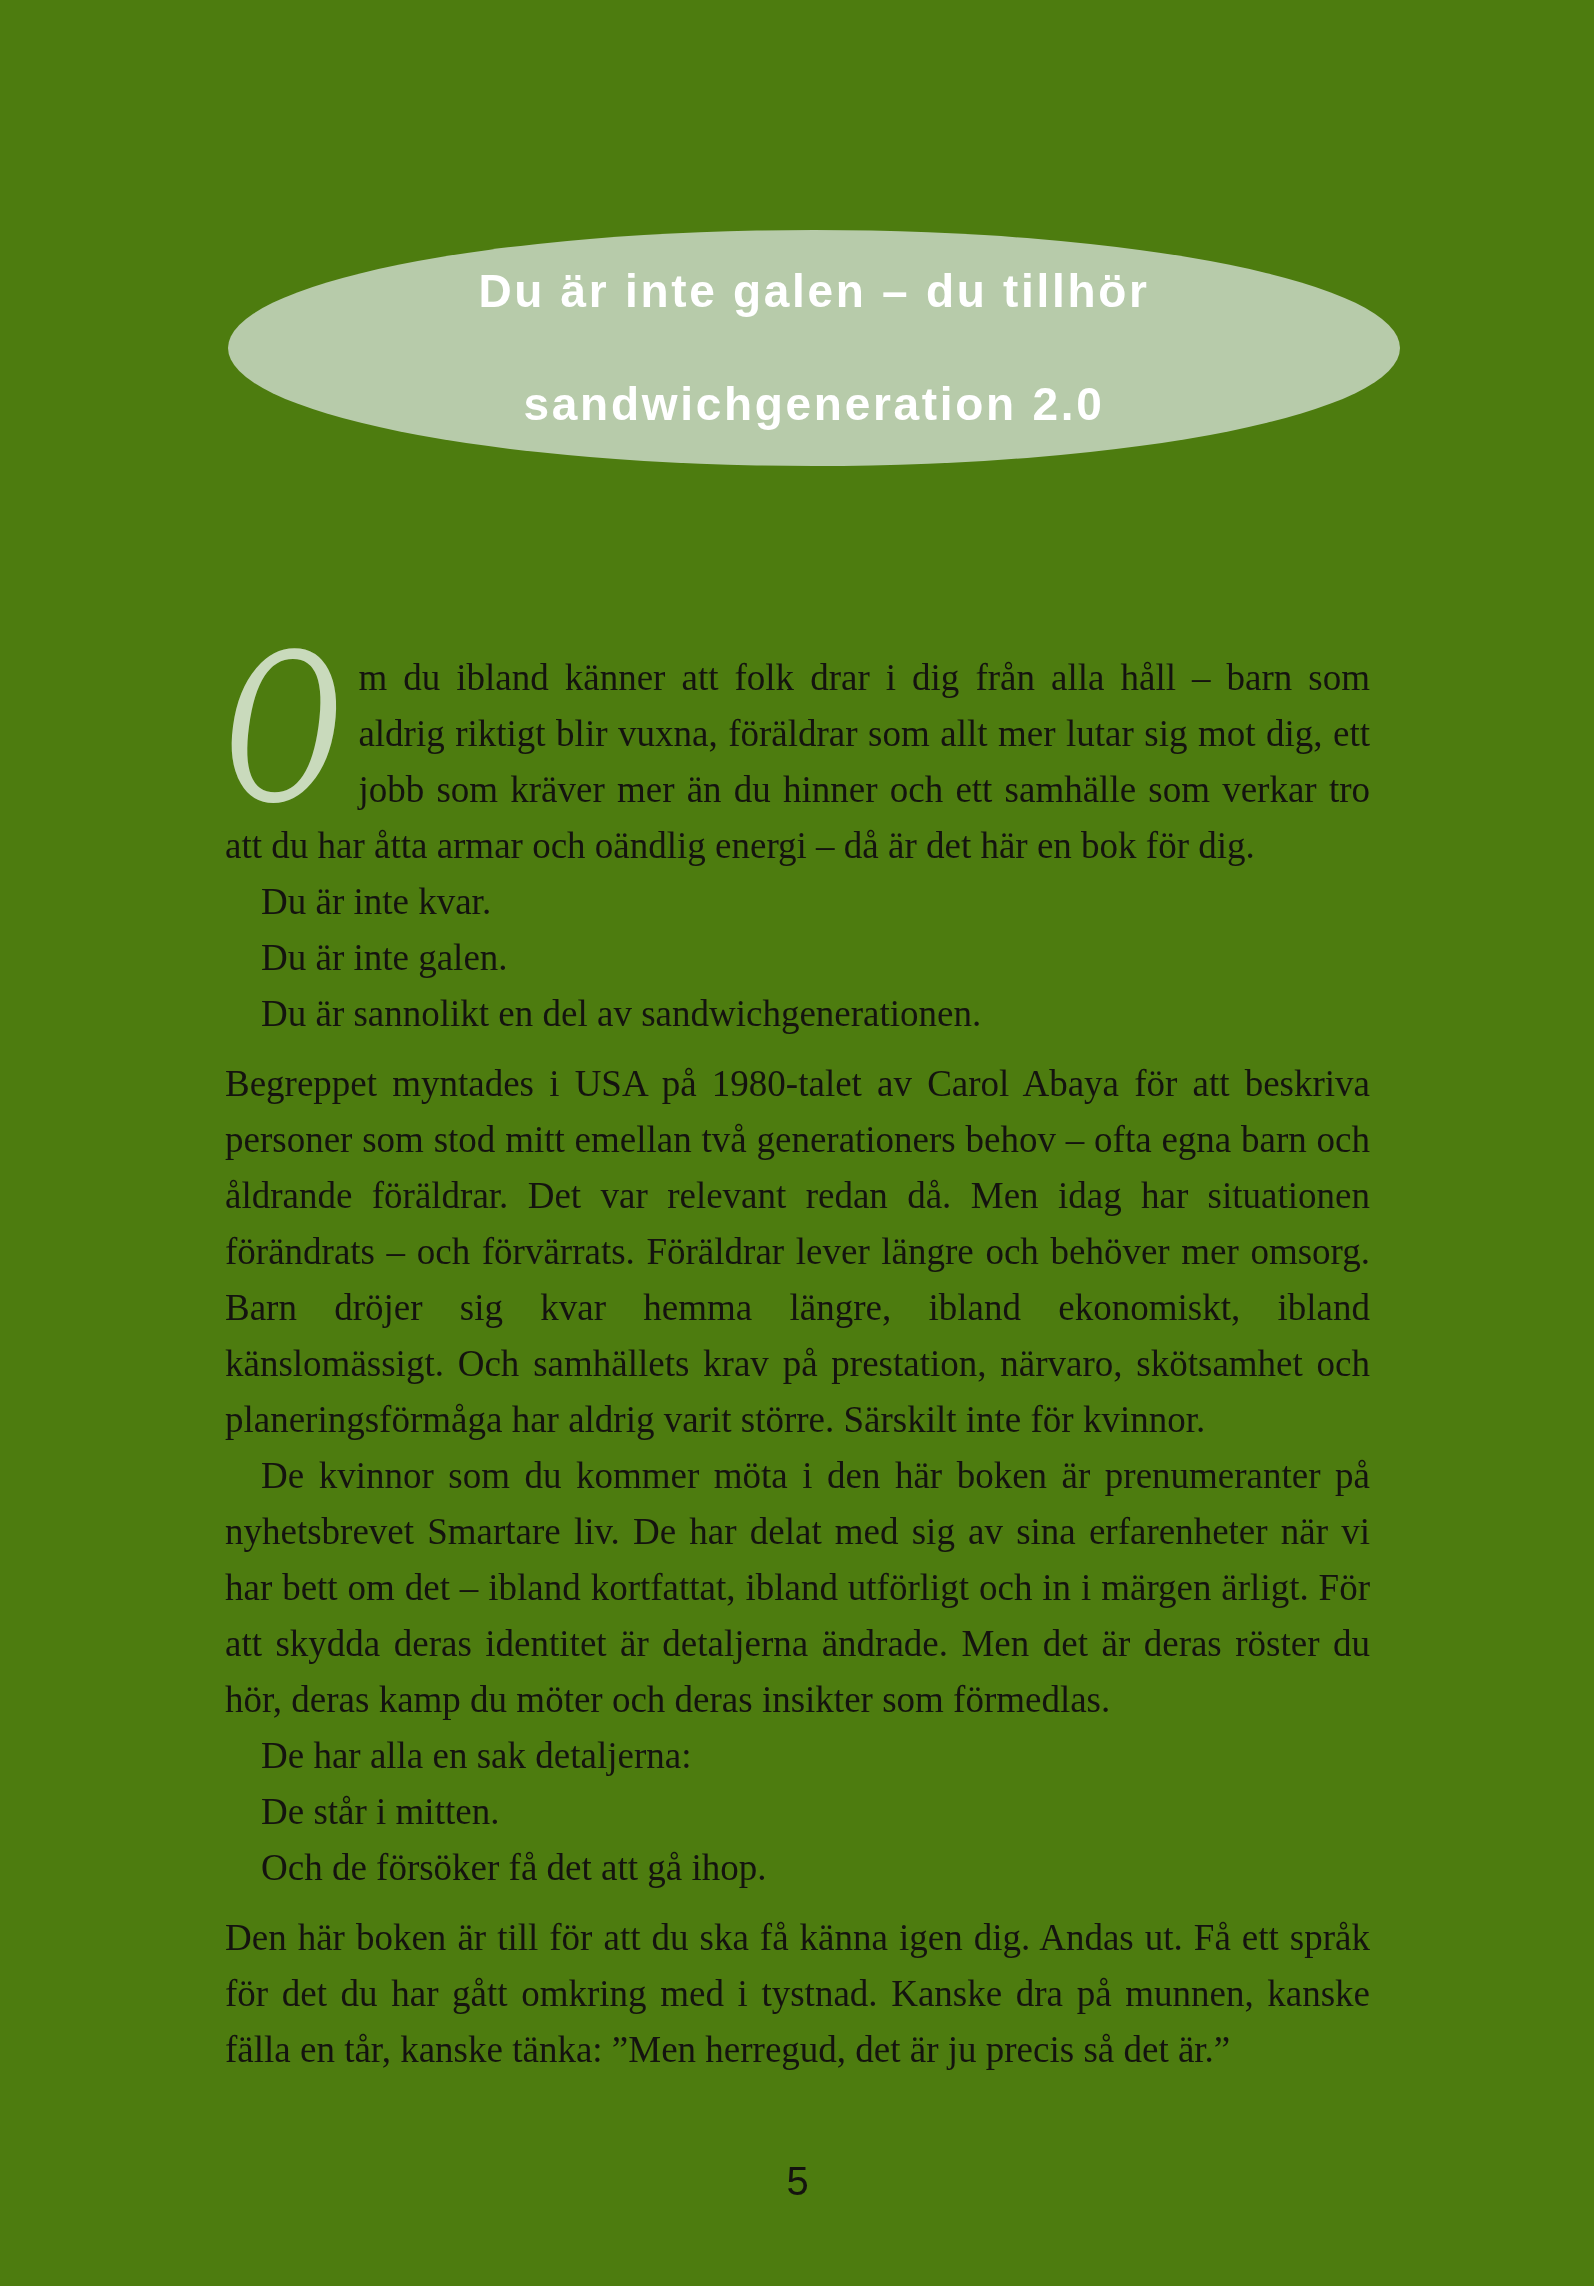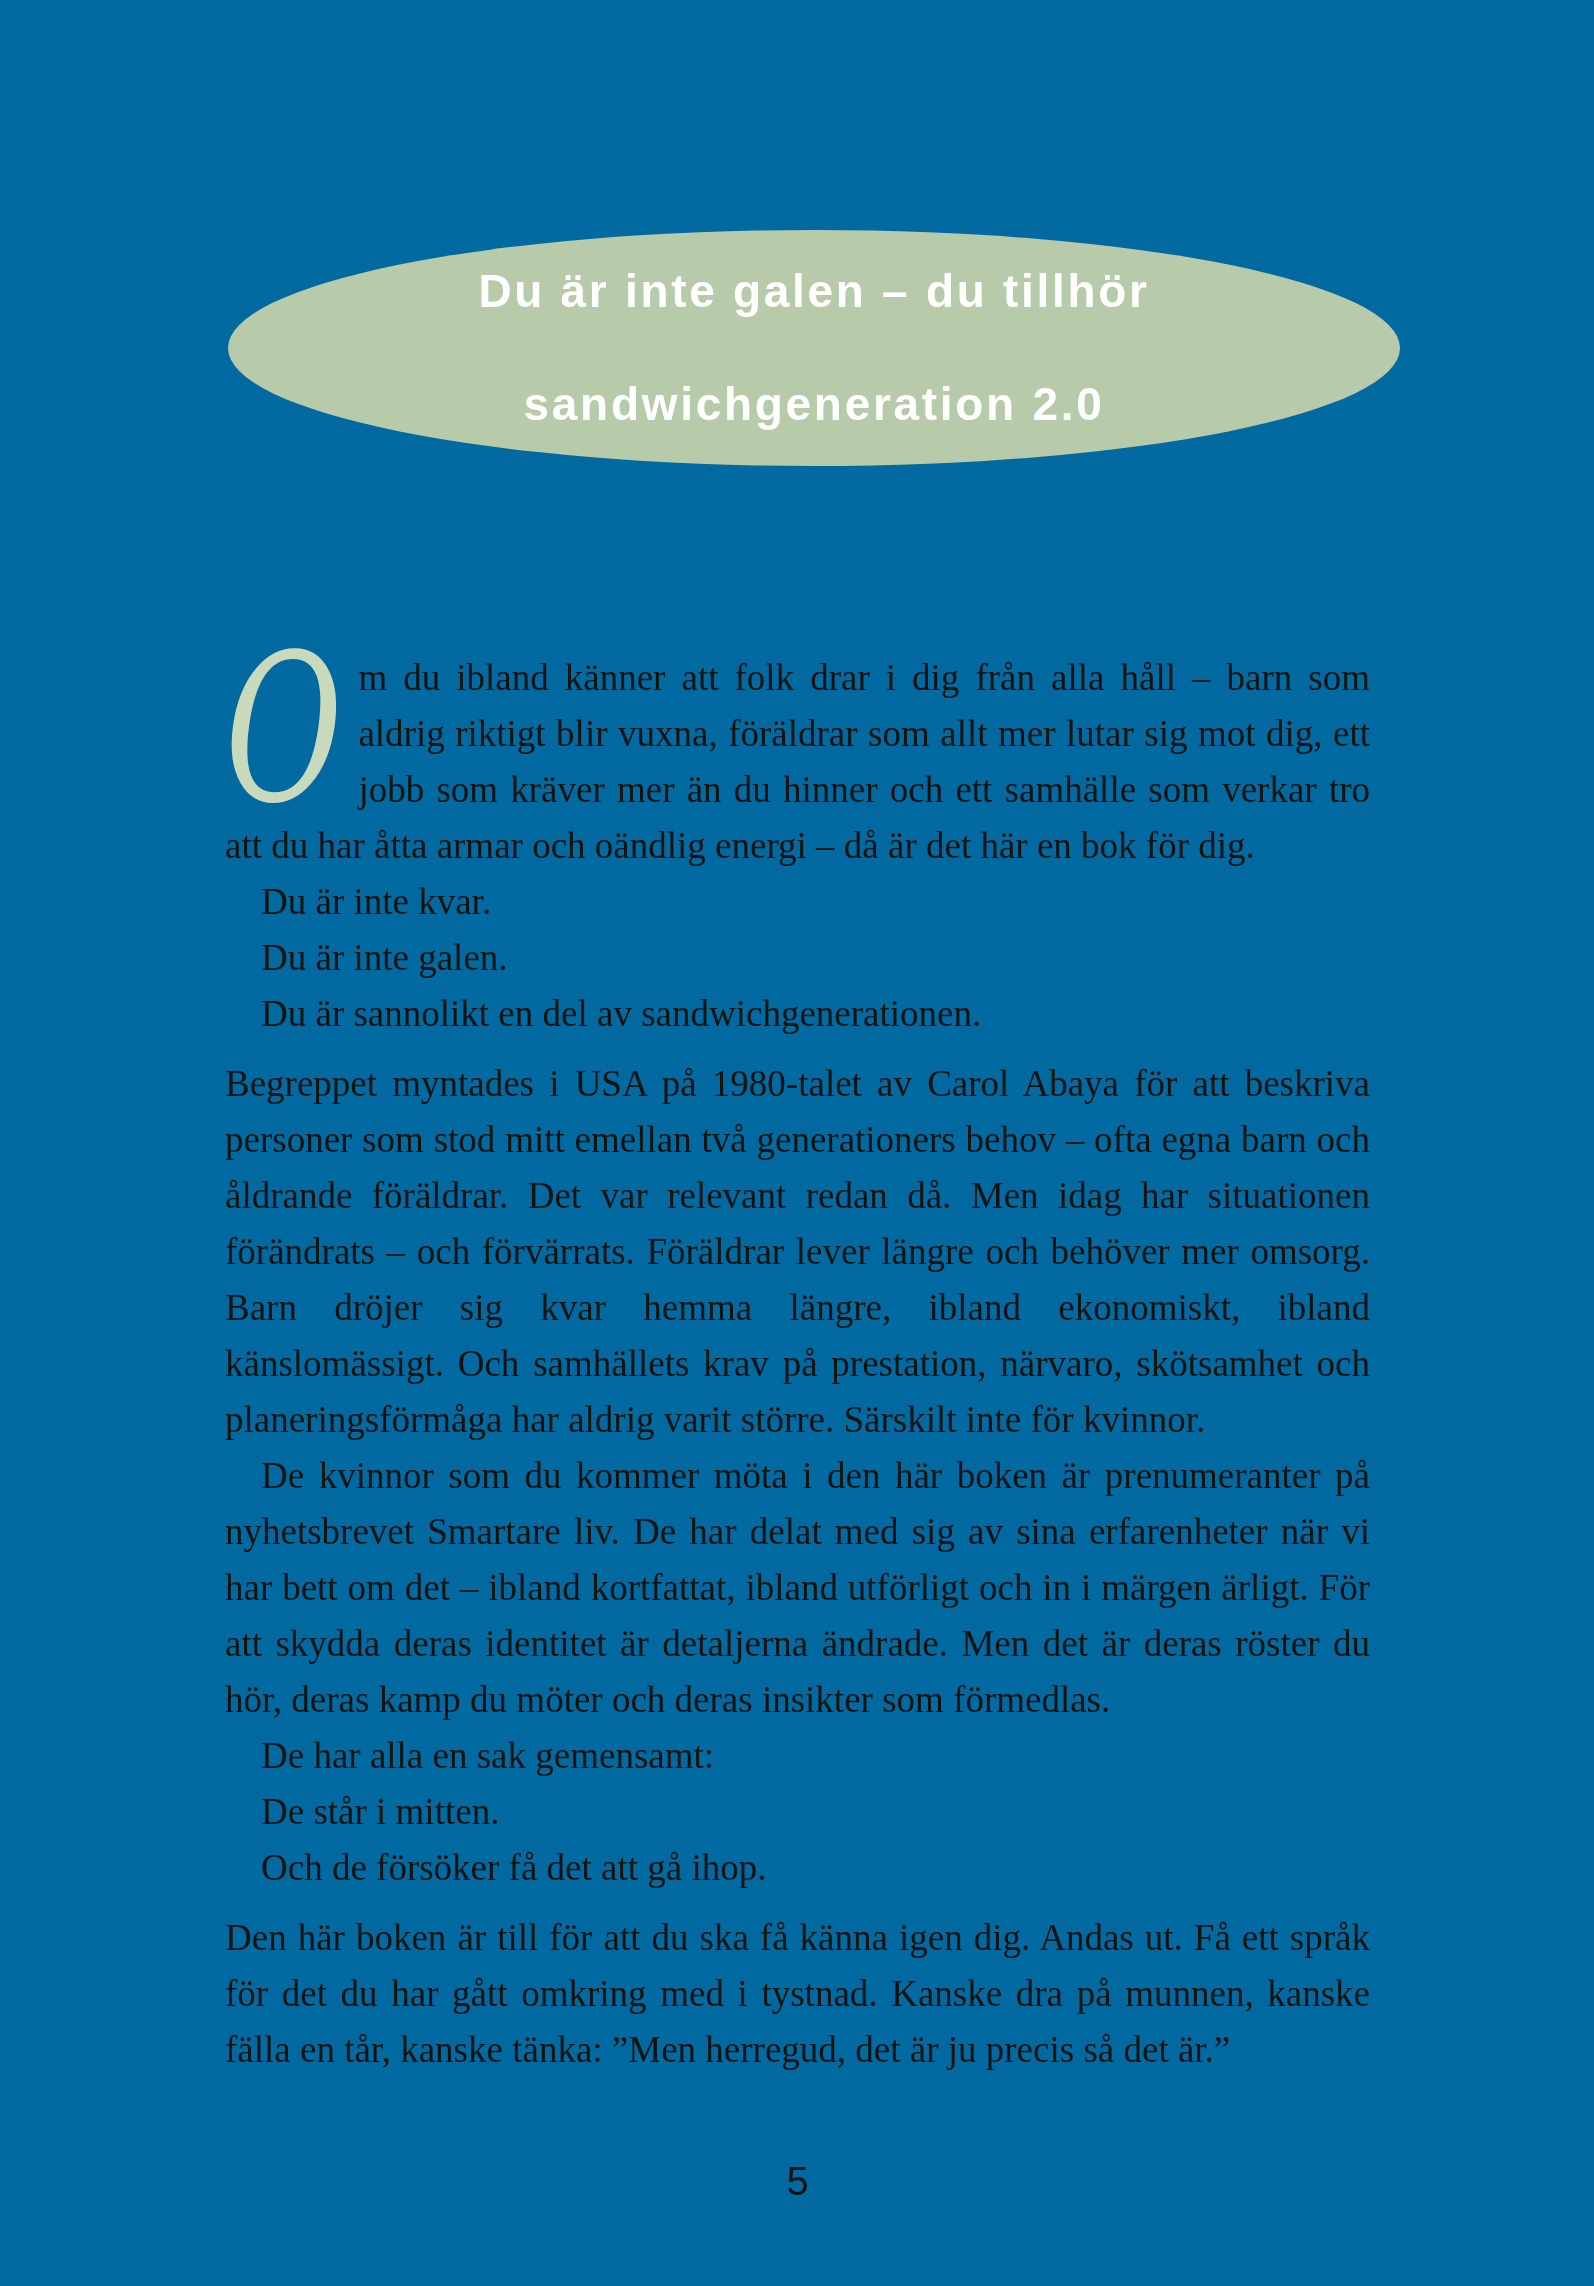--- a/index.html
+++ b/index.html
@@ -1,21 +1,21 @@
 <!DOCTYPE html>
 <html lang="sv" style="font-size:14.4px"><head>
 <meta charset="utf-8">
 <title>Bok – sida 5</title>
 <style>
   html, body { margin: 0; padding: 0; background: #ffffff; }
   .page {
     position: relative;
     width: 1595px;
     height: 2286px;
-    background: #0369a1;
+    background: #4d7c0f;
     overflow: hidden;
     font-family: "Liberation Serif", serif;
     color: #14130f;
   }
   
   .oval {
     position: absolute;
     left: 228px;
     top: 230px;
     width: 1172px;
@@ -86,21 +86,21 @@
     <div class="title-line" style="color: rgb(255, 255, 255); margin-top: 46px;">sandwichgeneration 2.0</div>
   </div>
 
   <div class="textcol" id="textcol" style="color: rgb(20, 19, 15);">
       <p><span class="dropcap" style="color: rgb(201, 218, 188);">O</span>m du ibland känner att folk drar i dig från alla håll – barn som aldrig riktigt blir vuxna, föräldrar som allt mer lutar sig mot dig, ett jobb som kräver mer än du hinner och ett samhälle som verkar tro att du har åtta armar och oändlig energi – då är det här en bok för dig.</p>
       <p class="indent">Du är inte kvar.</p>
       <p class="indent">Du är inte galen.</p>
       <p class="indent">Du är sannolikt en del av sandwichgenerationen.</p>
       <p class="gap">Begreppet myntades i USA på 1980-talet av Carol Abaya för att beskriva personer som stod mitt emellan två generationers behov – ofta egna barn och åldrande föräldrar. Det var relevant redan då. Men idag har situationen förändrats – och förvärrats. Föräldrar lever längre och behöver mer omsorg. Barn dröjer sig kvar hemma längre, ibland ekonomiskt, ibland känslomässigt. Och samhällets krav på prestation, närvaro, skötsamhet och planeringsförmåga har aldrig varit större. Särskilt inte för kvinnor.</p>
       <p class="indent">De kvinnor som du kommer möta i den här boken är prenumeranter på nyhetsbrevet Smartare liv. De har delat med sig av sina erfarenheter när vi har bett om det – ibland kortfattat, ibland utförligt och in i märgen ärligt. För att skydda deras identitet är detaljerna ändrade. Men det är deras röster du hör, deras kamp du möter och deras insikter som förmedlas.</p>
-      <p class="indent">De har alla en sak gemensamt:</p>
+      <p class="indent">De har alla en sak detaljerna:</p>
       <p class="indent">De står i mitten.</p>
       <p class="indent">Och de försöker få det att gå ihop.</p>
       <p class="gap">Den här boken är till för att du ska få känna igen dig. Andas ut. Få ett språk för det du har gått omkring med i tystnad. Kanske dra på munnen, kanske fälla en tår, kanske tänka: ”Men herregud, det är ju precis så det är.”</p>
     </div>
 
   <div class="pageno">5</div>
 
 </div>
 
 

